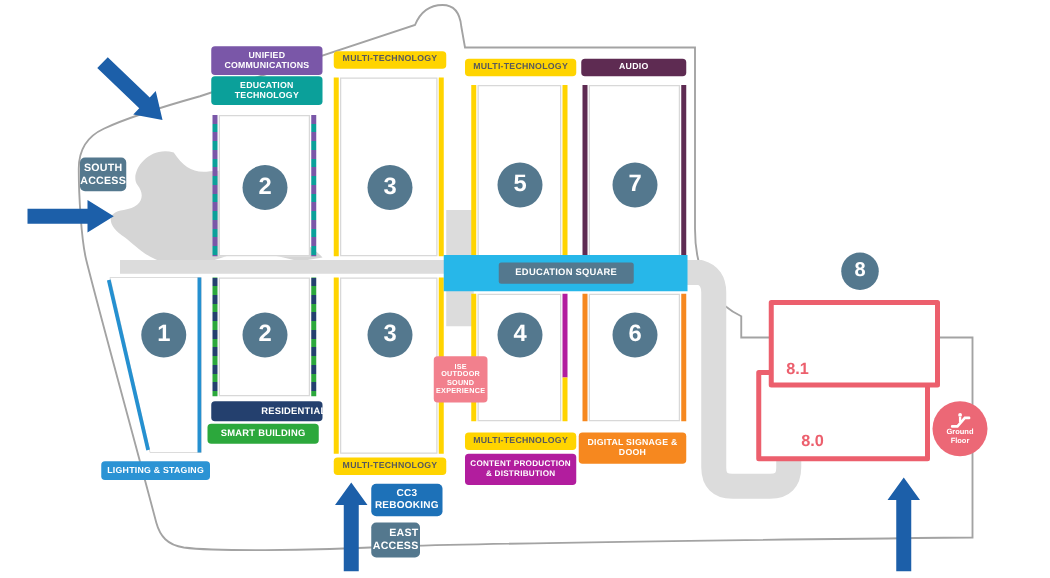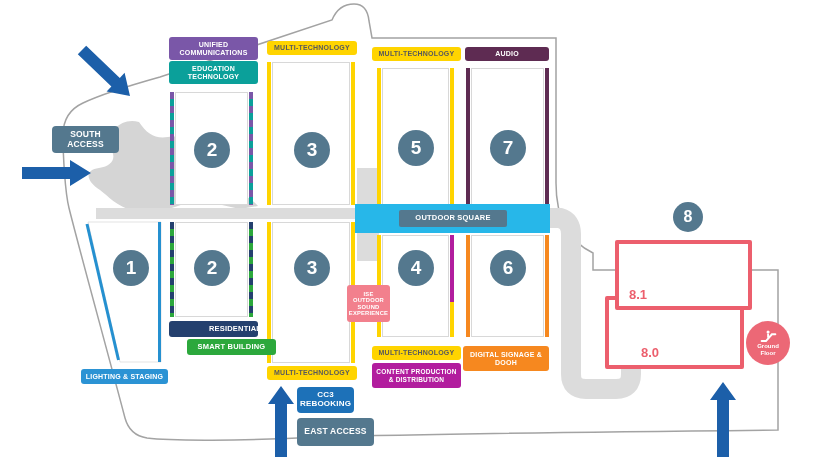--- a/index.html
+++ b/index.html
@@ -71,42 +71,42 @@
   <div class="hall" style="left:175px;top:222px;width:73px;height:95px;"></div>
   <div class="hall" style="left:272px;top:62px;width:78px;height:143px;"></div>
   <div class="hall" style="left:272px;top:222px;width:78px;height:141px;"></div>
   <div class="hall" style="left:382px;top:68px;width:67px;height:137px;"></div>
   <div class="hall" style="left:471px;top:68px;width:73px;height:137px;"></div>
   <div class="hall" style="left:382px;top:235px;width:67px;height:102px;"></div>
   <div class="hall" style="left:471px;top:235px;width:73px;height:102px;"></div>
 
   <div class="abs" style="left:355px;top:204px;width:195px;height:29px;background:#27b7e9;">
     <div class="lbl" style="left:44px;top:6px;width:108px;height:17px;background:#54788e;color:#fff;
-                font-size:7.5px;border-radius:2px;">OUTDOOR SQUARE</div>
+                font-size:7.5px;border-radius:2px;">EDUCATION SQUARE</div>
   </div>
 
   <div class="num" style="left:113px;top:250px;">1</div>
   <div class="num" style="left:194px;top:132px;">2</div>
   <div class="num" style="left:194px;top:250px;">2</div>
   <div class="num" style="left:294px;top:132px;">3</div>
   <div class="num" style="left:294px;top:250px;">3</div>
   <div class="num" style="left:398px;top:130px;">5</div>
   <div class="num" style="left:490px;top:130px;">7</div>
   <div class="num" style="left:398px;top:250px;">4</div>
   <div class="num" style="left:490px;top:250px;">6</div>
   <div class="num" style="left:673px;top:202px;width:30px;height:30px;font-size:16px;">8</div>
 
   <div class="lbl" style="left:169px;top:37px;width:89px;height:23px;background:#7a57a8;color:#fff;font-size:7px;">UNIFIED COMMUNICATIONS</div>
   <div class="lbl" style="left:169px;top:61px;width:89px;height:23px;background:#0ba09a;color:#fff;font-size:7px;">EDUCATION TECHNOLOGY</div>
   <div class="lbl on-yellow" style="left:267px;top:41px;width:90px;height:14px;font-size:7px;">MULTI-TECHNOLOGY</div>
   <div class="lbl on-yellow" style="left:372px;top:47px;width:89px;height:14px;font-size:7px;">MULTI-TECHNOLOGY</div>
   <div class="lbl" style="left:465px;top:47px;width:84px;height:14px;background:#5e2b52;color:#fff;font-size:7px;">AUDIO</div>
 
   <div class="lbl" style="left:169px;top:321px;width:89px;height:16px;background:#24406e;color:#fff;font-size:7.5px;padding-left:45px;">RESIDENTIAL</div>
-  <div class="lbl" style="left:187px;top:339px;width:89px;height:16px;background:#2ca83c;color:#fff;font-size:7.5px;">SMART BUILDING</div>
+  <div class="lbl" style="left:166px;top:339px;width:89px;height:16px;background:#2ca83c;color:#fff;font-size:7.5px;">SMART BUILDING</div>
   <div class="lbl" style="left:81px;top:369px;width:87px;height:15px;background:#2b93d4;color:#fff;font-size:7px;">LIGHTING &amp; STAGING</div>
   <div class="lbl on-yellow" style="left:267px;top:366px;width:90px;height:14px;font-size:7px;">MULTI-TECHNOLOGY</div>
   <div class="lbl on-yellow" style="left:372px;top:346px;width:89px;height:14px;font-size:7px;">MULTI-TECHNOLOGY</div>
   <div class="lbl" style="left:372px;top:363px;width:89px;height:25px;background:#b21d9e;color:#fff;font-size:6.5px;">CONTENT PRODUCTION &amp; DISTRIBUTION</div>
   <div class="lbl" style="left:463px;top:346px;width:86px;height:25px;background:#f6881f;color:#fff;font-size:7px;">DIGITAL SIGNAGE &amp; DOOH</div>
 
   <div class="lbl" style="left:347px;top:285px;width:43px;height:37px;background:#f2808d;color:#fff;font-size:5.8px;">ISE OUTDOOR SOUND EXPERIENCE</div>
 
   <div class="hall8box" style="left:605px;top:296px;width:139px;height:73px;">
     <div class="hall8lab" style="left:8px;bottom:5px;margin-left:24px;">8.0</div>
@@ -118,17 +118,17 @@
   <div class="abs" style="left:746px;top:321px;width:44px;height:44px;border-radius:50%;background:#ec6876;
               display:flex;flex-direction:column;align-items:center;justify-content:center;">
     <svg width="17" height="14" viewBox="0 0 20 16">
       <path d="M2,14 L7,14 L14,6 L18,6" fill="none" stroke="#ffffff" stroke-width="2.4" stroke-linecap="round"></path>
       <circle cx="9.5" cy="3.2" r="1.8" fill="#ffffff"></circle>
       <line x1="9.5" y1="5.2" x2="9.5" y2="10" stroke="#ffffff" stroke-width="2.2"></line>
     </svg>
     <div style="color:#fff;font-weight:bold;font-size:6px;line-height:1.1;text-align:center;width:30px;">Ground Floor</div>
   </div>
 
-  <div class="lbl access" style="left:52px;top:126px;width:67px;height:27px;">SOUTH ACCESS</div>
+  <div class="lbl access" style="left:64px;top:126px;width:37px;height:27px;">SOUTH ACCESS</div>
   <div class="lbl" style="left:297px;top:387px;width:57px;height:26px;background:#1d71b8;color:#fff;font-size:8px;border-radius:4px;">CC3 REBOOKING</div>
-  <div class="lbl access" style="left:297px;top:418px;width:77px;height:28px;text-align:right;">EAST ACCESS</div>
+  <div class="lbl access" style="left:297px;top:418px;width:39px;height:28px;text-align:right;">EAST ACCESS</div>
 
 </div>
 
 </body></html>

